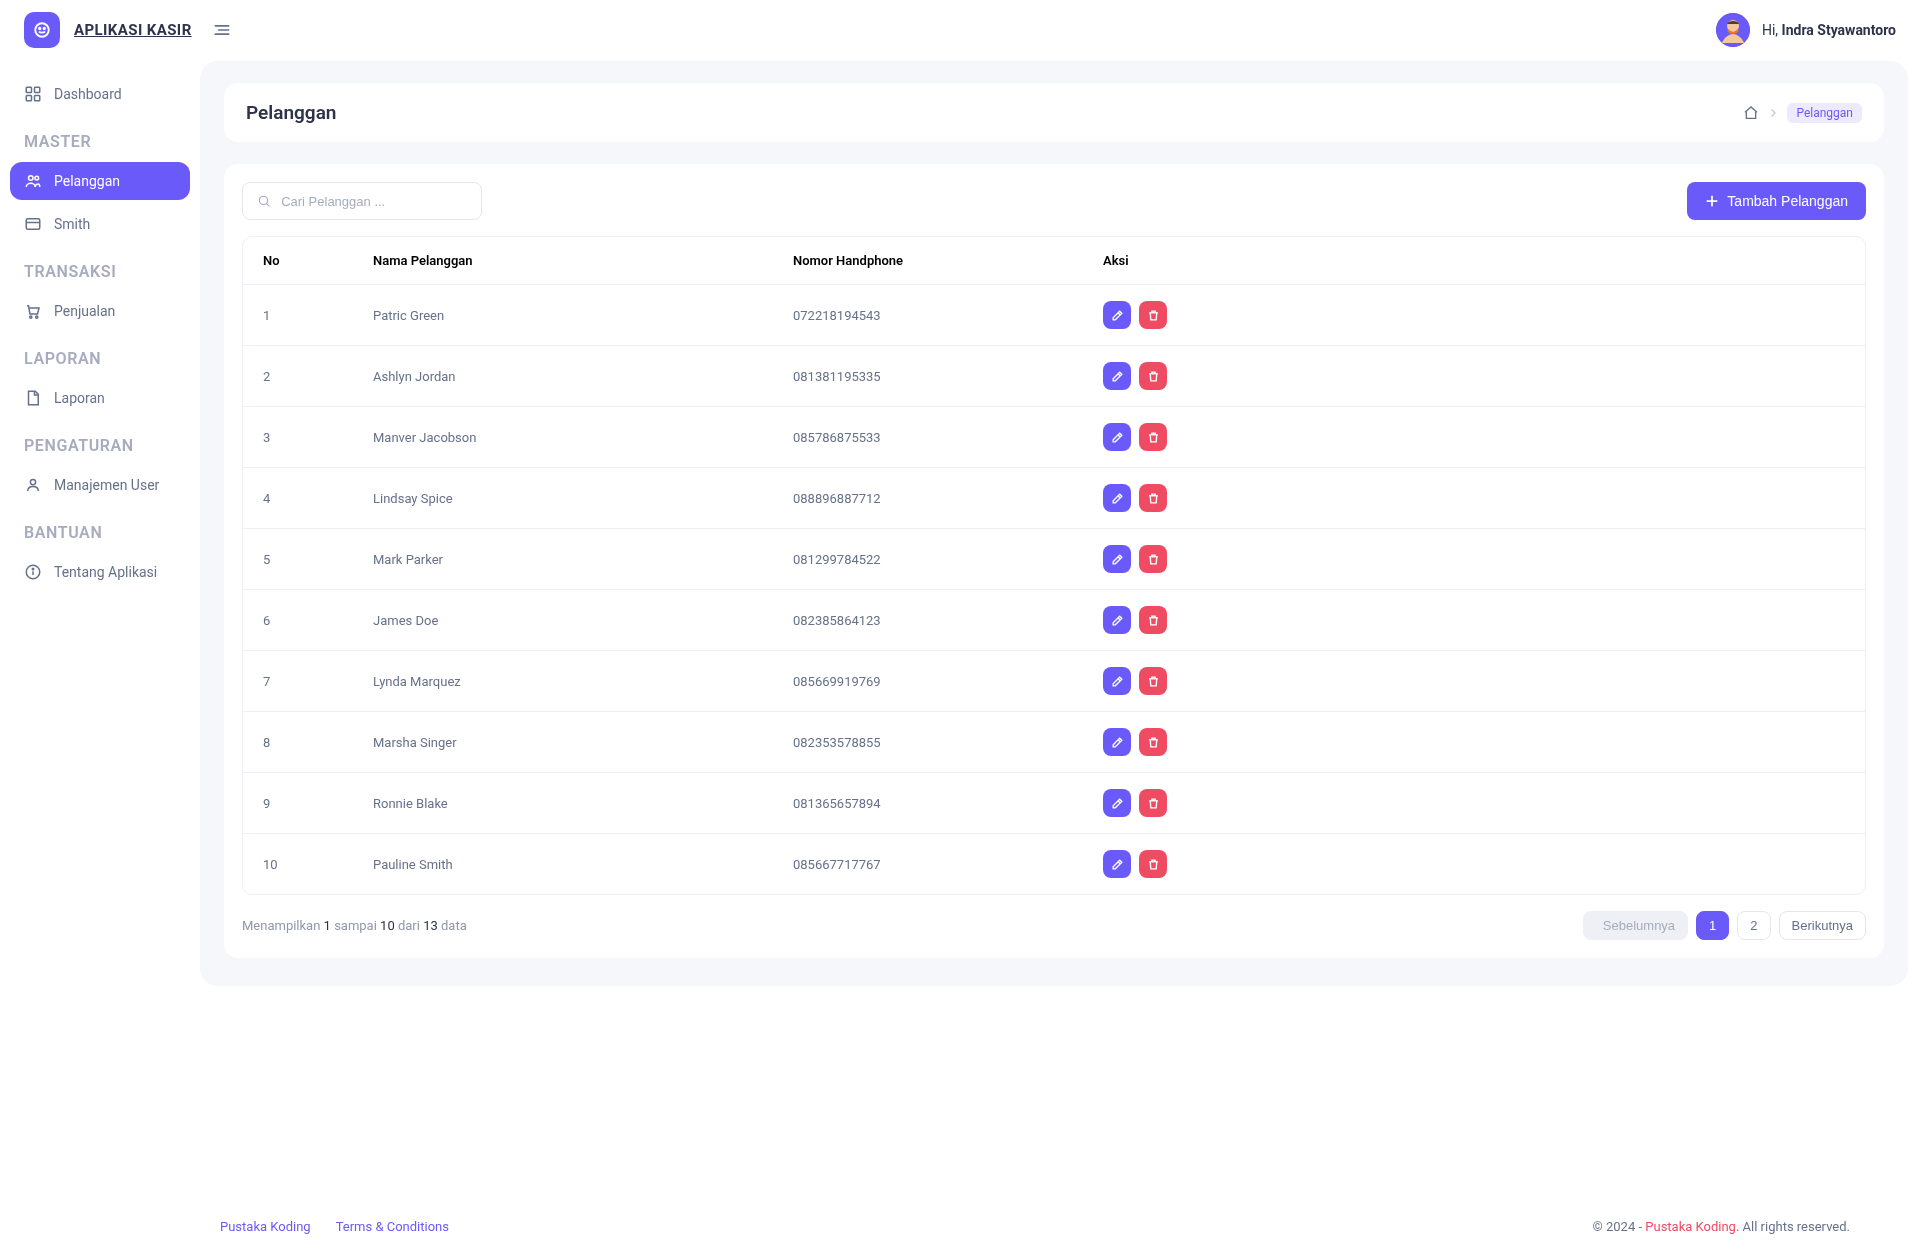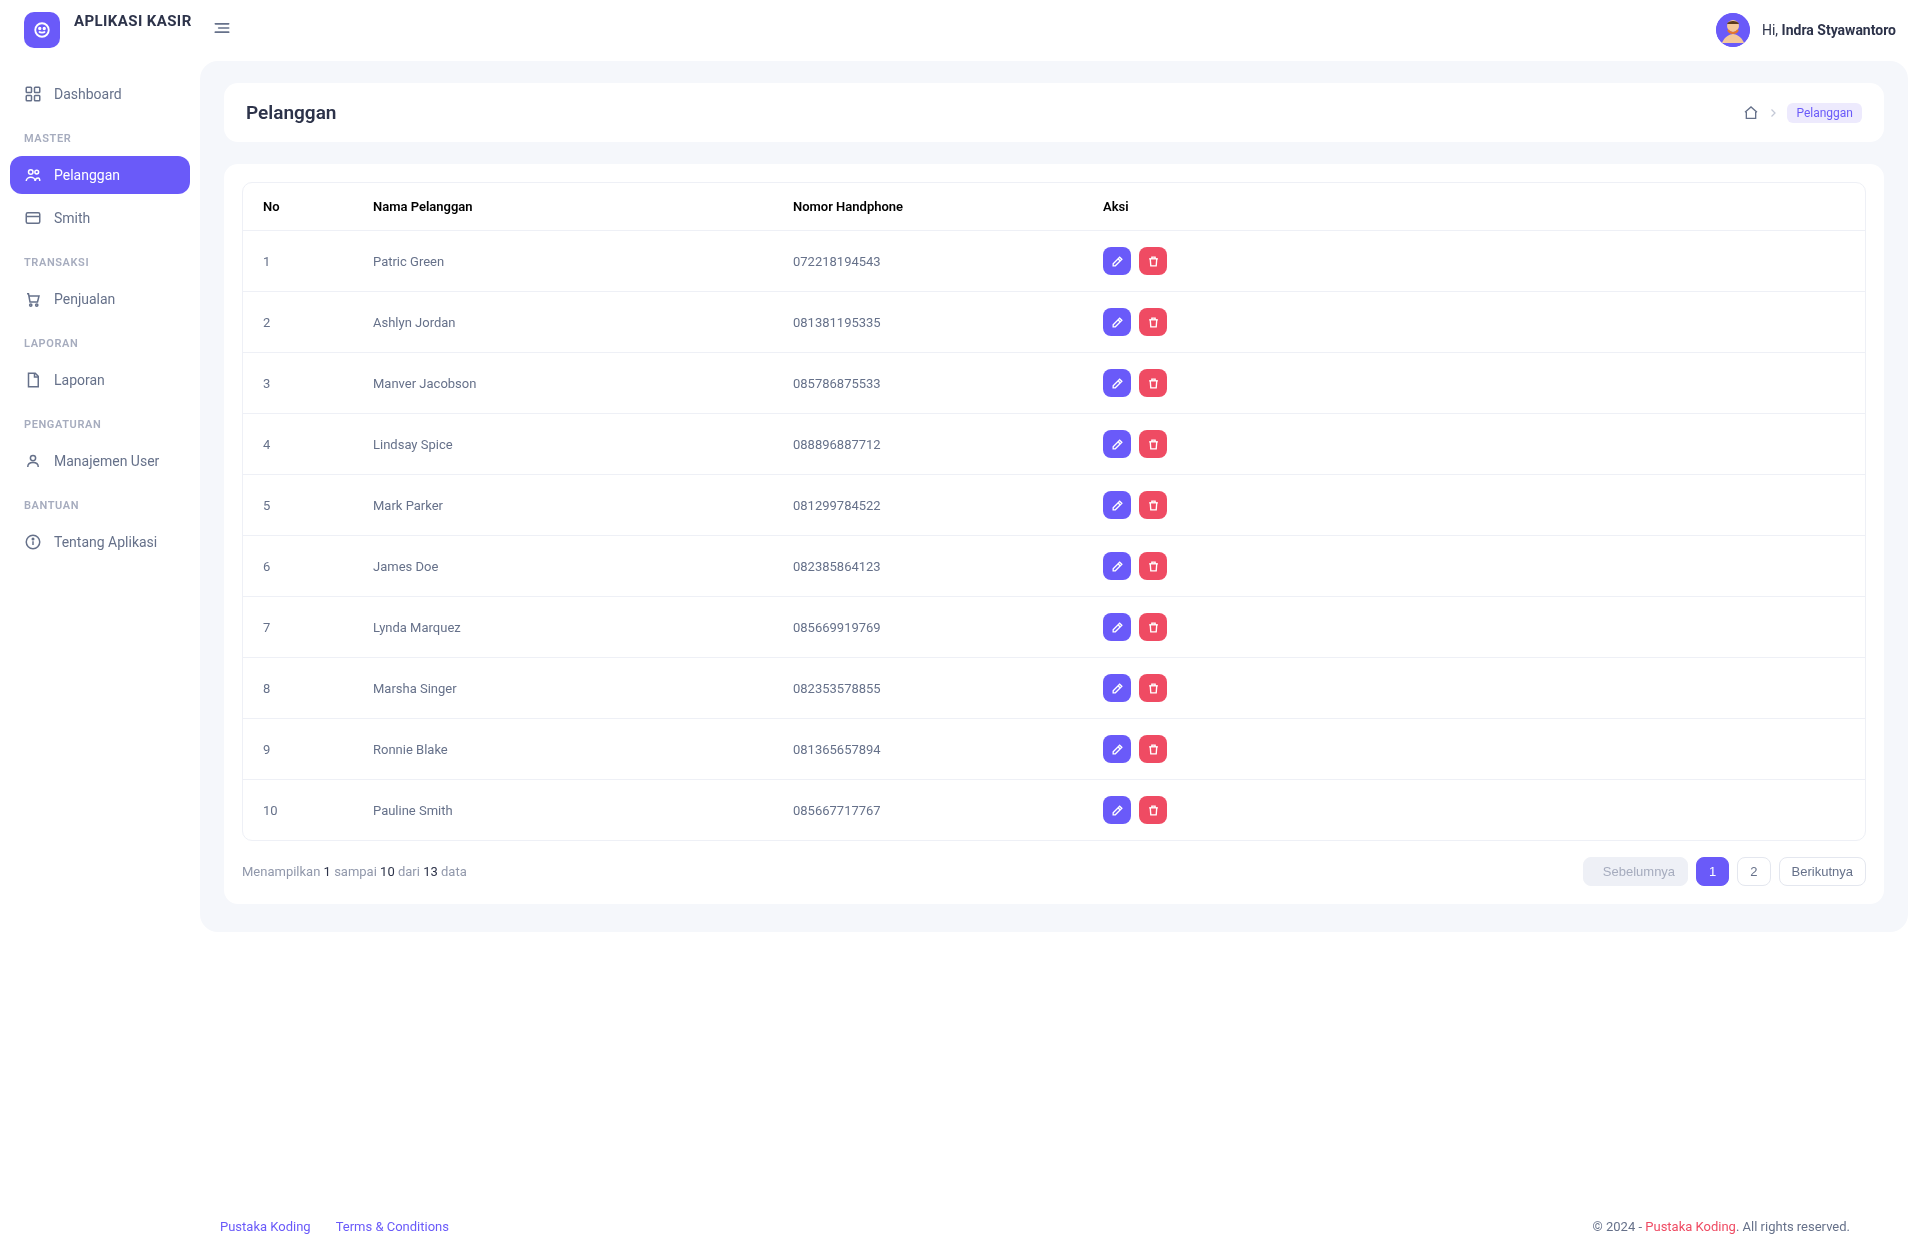--- a/index.html
+++ b/index.html
@@ -8,21 +8,21 @@
   background: #fff;
   color: #2d334a;
   font-size: 14px;
 }
 .app { display: flex; flex-direction: column; min-height: 100vh; }
 .topbar {
   display: flex; align-items: center; justify-content: space-between;
   padding: 12px 24px;
   border-bottom: 1px solid transparent;
 }
-.topbar-left { display: flex; gap: 14px; }
+.topbar-left { display: flex; align-items: center; gap: 14px; text-decoration: underline; }
 .logo-box {
   width: 36px; height: 36px; border-radius: 10px;
   background: #6a5af9; display: flex; align-items: center; justify-content: center;
   color: #fff;
 }
 .app-title { font-weight: 700; letter-spacing: 0.4px; color: #2d334a; font-size: 15px; }
 .hamburger { color: #66718a; cursor: pointer; padding: 6px; }
 .topbar-right { display: flex; align-items: center; gap: 12px; }
 .avatar {
   width: 34px; height: 34px; border-radius: 50%;
@@ -36,21 +36,21 @@
   width: 200px; padding: 14px 10px; display: flex; flex-direction: column; gap: 5px;
 }
 .nav-item {
   display: flex; align-items: center; gap: 12px;
   padding: 10px 14px; border-radius: 12px;
   color: #66718a; cursor: pointer; font-size: 14px;
 }
 .nav-item.active { background: #6a5af9; color: #fff; }
 .nav-item .icon { width: 18px; height: 18px; flex-shrink: 0; }
 .nav-section {
-  font-size: 11px; letter-spacing: 0.6px; color: #a6acbe;
+  font-size: 16px; letter-spacing: 0.6px; color: #a6acbe;
   padding: 14px 14px 6px; font-weight: 600;
   text-transform: uppercase;
 }
 .content-wrap { flex: 1; padding: 0 12px 0 0; }
 .content {
   background: #f5f7fb; border-radius: 18px; padding: 22px 24px 28px;
 }
 .page-header {
   background: #fff; border-radius: 14px; padding: 18px 22px;
   display: flex; align-items: center; justify-content: space-between;
@@ -244,20 +244,36 @@
             <span class="sep">
               <svg width="12" height="12" viewBox="0 0 24 24" fill="none" stroke="currentColor" stroke-width="2.5">
                   <polyline points="9 5 16 12 9 19"></polyline>
                 </svg>
             </span>
             <span class="cur">Pelanggan</span>
           </div>
         </div>
 
         <div class="card">
+          <div class="card-top">
+            <div class="search-box">
+              <svg width="16" height="16" viewBox="0 0 24 24" fill="none" stroke="currentColor" stroke-width="2">
+                  <circle cx="11" cy="11" r="7"></circle>
+                  <line x1="21" y1="21" x2="16" y2="16"></line>
+                </svg>
+              <input type="text" placeholder="Cari Pelanggan ..." style="">
+            </div>
+            <button class="btn-primary">
+              <svg width="14" height="14" viewBox="0 0 24 24" fill="none" stroke="currentColor" stroke-width="3" stroke-linecap="round">
+                  <line x1="12" y1="4" x2="12" y2="20"></line>
+                  <line x1="4" y1="12" x2="20" y2="12"></line>
+                </svg>
+              <span>Tambah Pelanggan</span>
+            </button>
+          </div>
 
           <div class="table-wrap">
             <table>
               <thead>
                 <tr>
                   <th class="col-no">No</th>
                   <th class="col-nama">Nama Pelanggan</th>
                   <th class="col-phone">Nomor Handphone</th>
                   <th>Aksi</th>
                 </tr>

